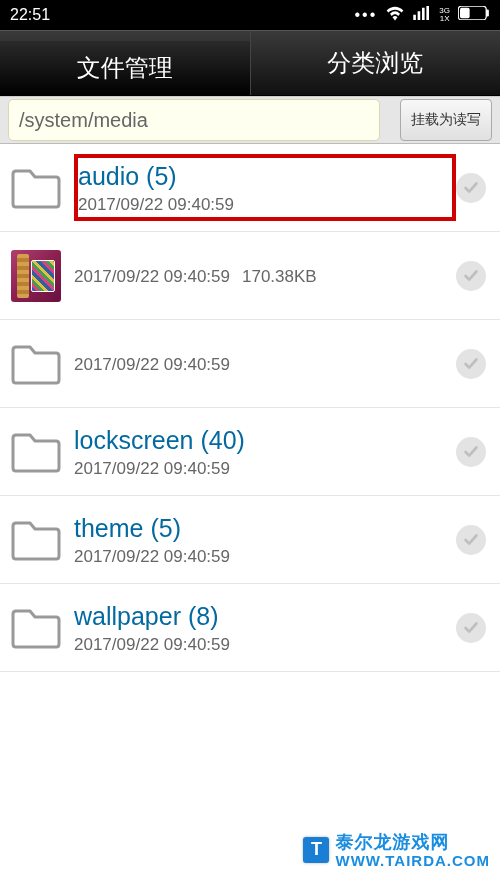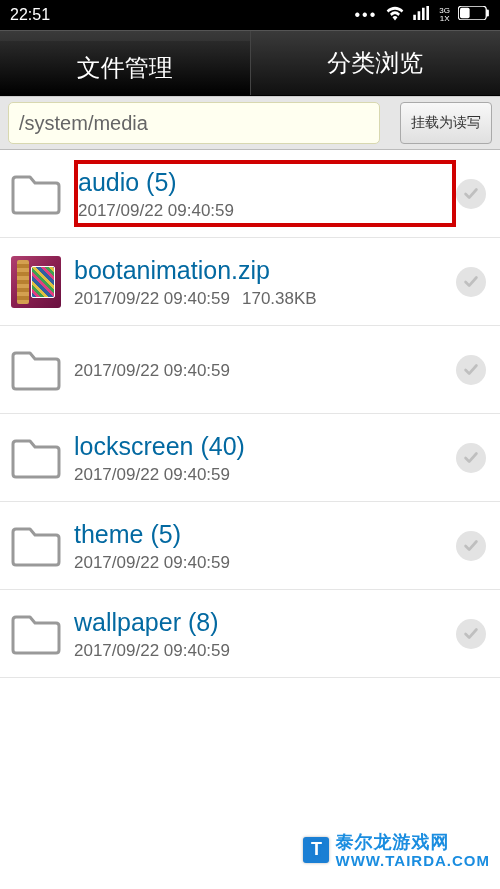--- a/index.html
+++ b/index.html
@@ -13,21 +13,21 @@
   .status-dots { letter-spacing: 2px; }
   .status-3g { font-size: 8px; line-height: 8px; text-align: center; }
 
   
   .tab-bar { height: 66px; background: linear-gradient(#3a3a3a, #101010); display: flex; border-top: 1px solid #555; border-bottom: 1px solid #000; }
   .tab { flex: 1; display: flex; align-items: center; justify-content: center; color: #fff; font-size: 24px; position: relative; }
   .tab + .tab { border-left: 1px solid #444; }
   .tab.active { background: linear-gradient(#2a2a2a, #000); margin-top: 10px; }
 
   
-  .path-bar { height: 54px; background: #e6e6e6; display: flex; align-items: center; padding: 6px 8px; gap: 20px; border-top: 1px solid #ccc; border-bottom: 1px solid #bbb; }
+  .path-bar { height: 48px; background: #e6e6e6; display: flex; align-items: center; padding: 6px 8px; gap: 20px; border-top: 1px solid #ccc; border-bottom: 1px solid #bbb; }
   .path-input { flex: 1; height: 42px; background: #fffff0; border: 1px solid #d8d8b0; border-radius: 5px; padding: 0 10px; font-size: 20px; color: #666; outline: none; }
   .mount-btn { height: 42px; padding: 4px 10px; background: linear-gradient(#f8f8f8, #e0e0e0); border: 1px solid #aaa; border-radius: 4px; font-size: 14px; color: #333; }
 
   
   .file-list { flex: 1; background: #fff; overflow-y: auto; }
   .file-row { display: flex; align-items: center; padding: 10px 14px 10px 8px; border-bottom: 1px solid #e5e5e5; min-height: 88px; position: relative; }
   .file-icon { width: 56px; height: 56px; flex-shrink: 0; display: flex; align-items: center; justify-content: center; }
   .file-body { flex: 1; margin-left: 10px; padding: 2px 0; }
   .file-name { font-size: 25px; color: #0369a1; line-height: 1.3; }
   .file-meta { font-size: 17px; color: #666; margin-top: 2px; }
@@ -113,21 +113,20 @@
           <svg viewBox="0 0 20 20">
             <path d="M4 10l4 4 8-9" fill="none" stroke="#bfbfbf" stroke-width="3" stroke-linecap="round" stroke-linejoin="round"></path>
           </svg>
         </div>
       </div>
       <div class="file-row">
         <div class="file-icon">
           <div class="zip-icon"></div>
         </div>
         <div class="file-body">
-          <div class="file-name">bootanimation.zip</div>
           <div class="file-meta"><span>2017/09/22 09:40:59</span><span class="file-size">170.38KB</span></div>
         </div>
         <div class="check">
           <svg viewBox="0 0 20 20">
             <path d="M4 10l4 4 8-9" fill="none" stroke="#bfbfbf" stroke-width="3" stroke-linecap="round" stroke-linejoin="round"></path>
           </svg>
         </div>
       </div>
       <div class="file-row">
         <div class="file-icon">

